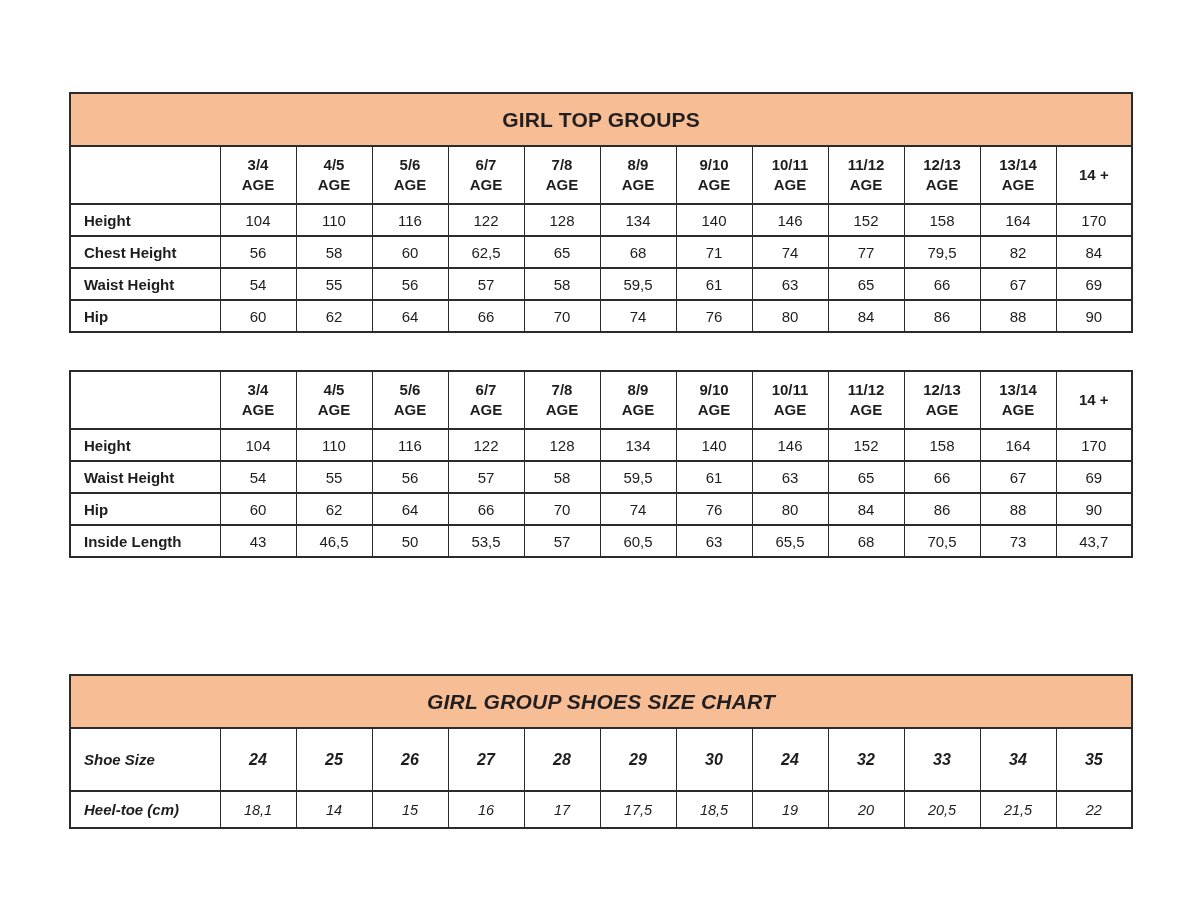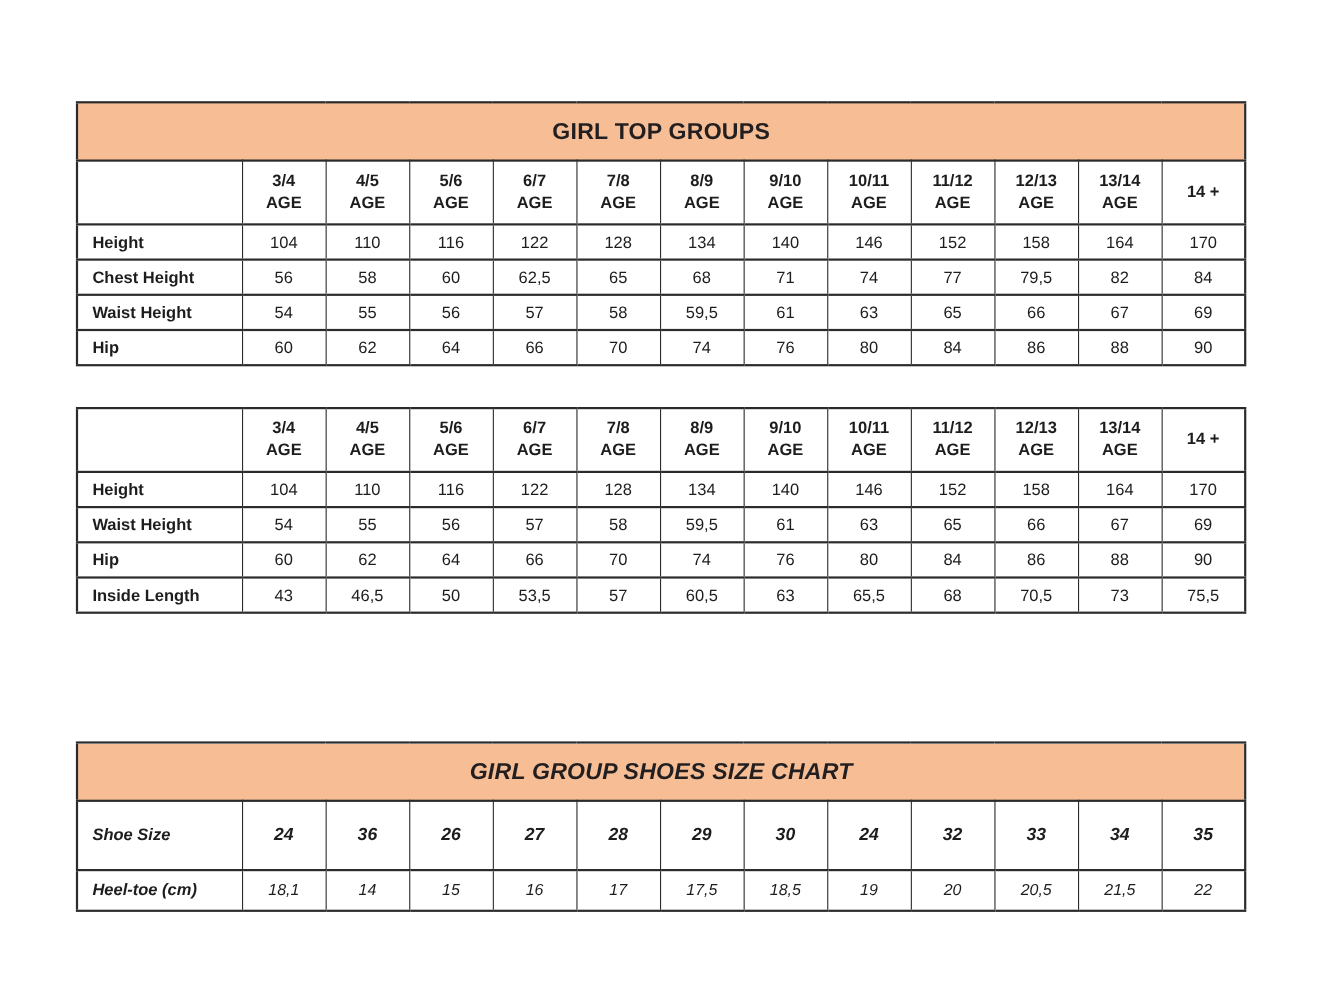--- a/index.html
+++ b/index.html
@@ -291,21 +291,21 @@
           <td class="value-cell">46,5</td>
           <td class="value-cell">50</td>
           <td class="value-cell">53,5</td>
           <td class="value-cell">57</td>
           <td class="value-cell">60,5</td>
           <td class="value-cell">63</td>
           <td class="value-cell">65,5</td>
           <td class="value-cell">68</td>
           <td class="value-cell">70,5</td>
           <td class="value-cell">73</td>
-          <td class="value-cell">75,5</td>
+          <td class="value-cell">43,7</td>
         </tr>
       </tbody>
     </table>
   <table class="size-table" id="table-2">
       <colgroup>
         <col style="width: 150px;">
         <col style="width: 76px;">
         <col style="width: 76px;">
         <col style="width: 76px;">
         <col style="width: 76px;">
@@ -318,21 +318,21 @@
         <col style="width: 76px;">
         <col style="width: 76px;">
       </colgroup>
       <tbody>
         <tr>
           <td colspan="13" class="title-cell">GIRL GROUP SHOES SIZE CHART</td>
         </tr>
         <tr class="data-row header-like">
           <td class="row-label">Shoe Size</td>
           <td class="value-cell">24</td>
-          <td class="value-cell">36</td>
+          <td class="value-cell">25</td>
           <td class="value-cell">26</td>
           <td class="value-cell">27</td>
           <td class="value-cell">28</td>
           <td class="value-cell">29</td>
           <td class="value-cell">30</td>
           <td class="value-cell">24</td>
           <td class="value-cell">32</td>
           <td class="value-cell">33</td>
           <td class="value-cell">34</td>
           <td class="value-cell">35</td>

